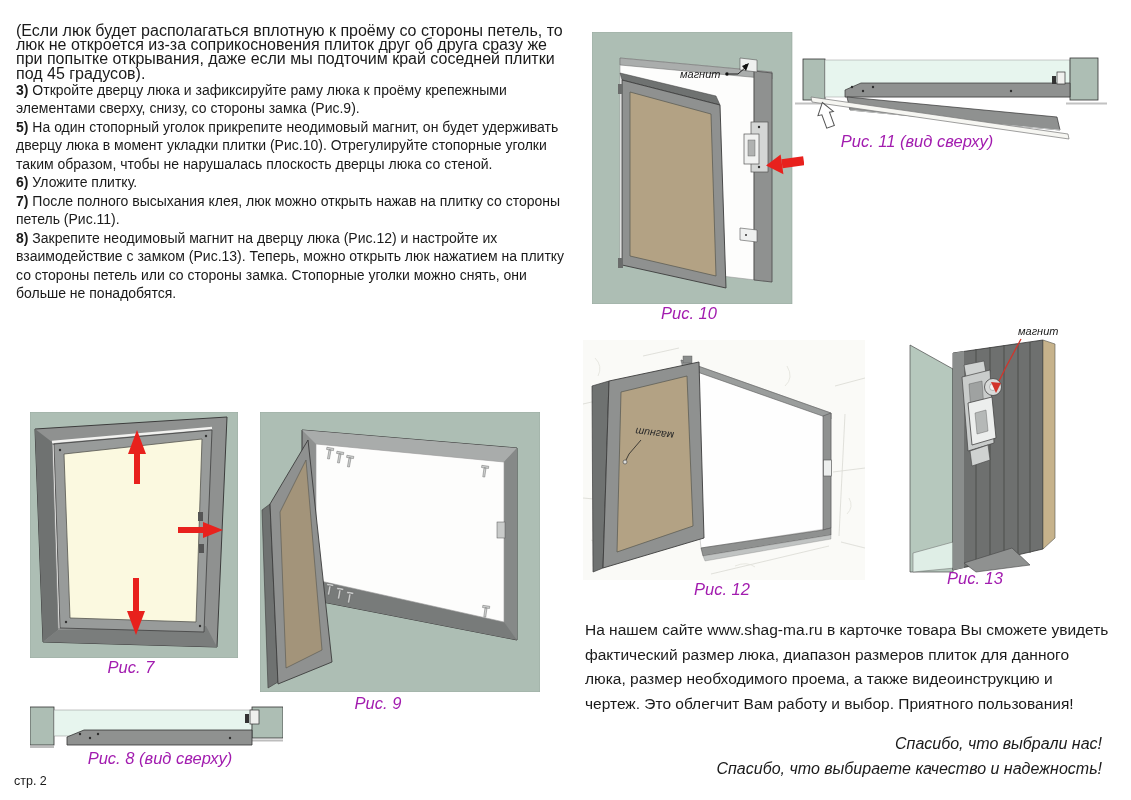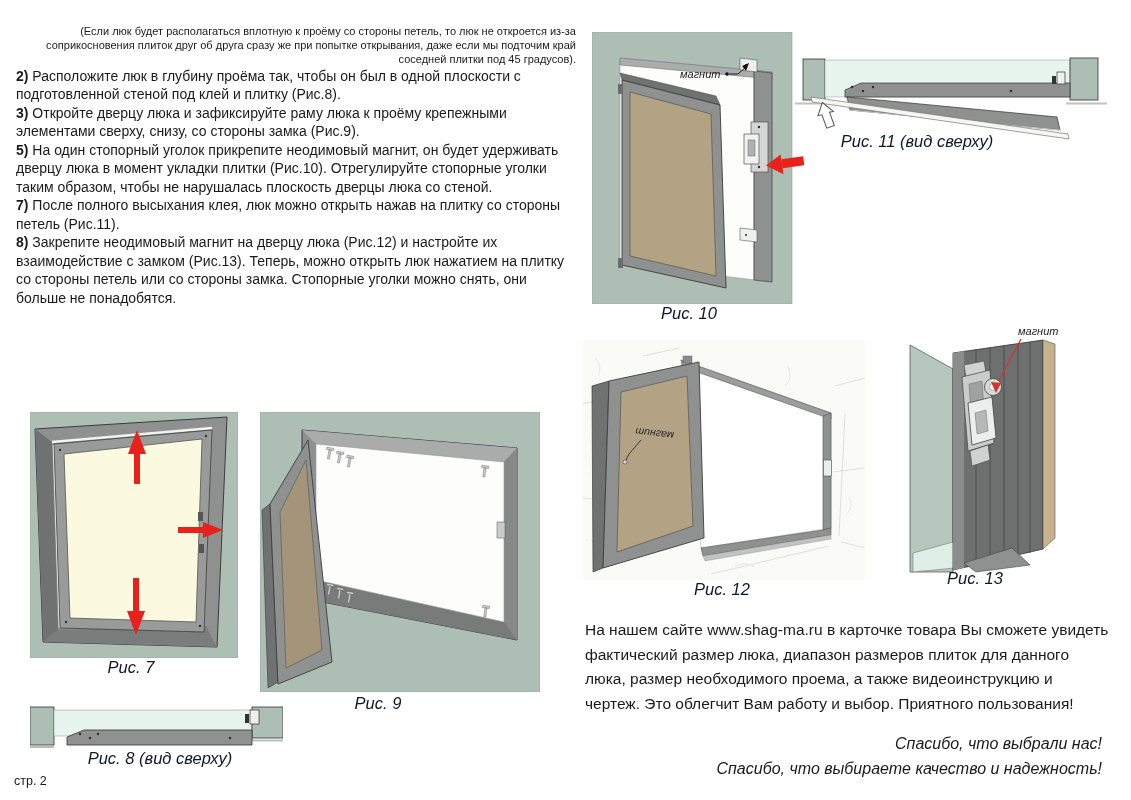--- a/index.html
+++ b/index.html
@@ -5,43 +5,43 @@
   html,body{margin:0;padding:0;background:#e8e8e8;}
   .page{
     position:relative;width:1131px;height:800px;background:#ffffff;
     font-family:"Liberation Sans",sans-serif;color:#1a1a1a;overflow:hidden;
   }
   .textcol{position:absolute;left:16px;top:24px;width:560px;}
   .heading{font-size:16px;font-weight:bold;margin:0 0 5px 0;}
   .heading .hnum{background:#c9c9c9;padding:0 4px 0 2px;margin-right:7px;}
   .step{margin:0;font-size:14px;line-height:18.5px;}
   .step b{font-weight:bold;}
-  .note{margin:0;font-size:11px;line-height:14.2px;text-align:right;}
+  .note{margin:0;font-size:16px;line-height:14.2px;}
   .fig{position:absolute;}
   .caption{
-    position:absolute;font-style:italic;font-size:16.5px;color:#0f172a;
+    position:absolute;font-style:italic;font-size:16.5px;color:#a21caf;
     white-space:nowrap;transform:translateX(-50%);
   }
   .website{position:absolute;left:585px;top:618px;width:524px;font-size:15.5px;line-height:24.5px;margin:0;}
   .thanks{position:absolute;left:585px;width:517px;text-align:right;font-style:italic;font-size:16px;margin:0;}
   .thanks1{top:735px;}
   .thanks2{top:760px;}
   .pagenum{position:absolute;left:14px;top:774px;font-size:12.5px;}
   svg text{font-family:"Liberation Sans",sans-serif;}
 </style>
 </head>
 <body>
 
 <div class="page">
 
   <div class="textcol">
     <p class="note">(Если люк будет располагаться вплотную к проёму со стороны петель, то люк не откроется из-за соприкосновения плиток друг об друга сразу же при попытке открывания, даже если мы подточим край соседней плитки под 45 градусов).</p>
-    <p class="step"><b>2)</b> <span>Расположите люк в глубину проёма так, чтобы он был в одной плоскости с подготовленной стеной под клей и плитку (Рис.8).</span></p>
     <p class="step"><b>3)</b> <span>Откройте дверцу люка и зафиксируйте раму люка к проёму крепежными элементами сверху, снизу, со стороны замка (Рис.9).</span></p>
     <p class="step"><b>5)</b> <span>На один стопорный уголок прикрепите неодимовый магнит, он будет удерживать дверцу люка в момент укладки плитки (Рис.10). Отрегулируйте стопорные уголки таким образом, чтобы не нарушалась плоскость дверцы люка со стеной.</span></p>
+    <p class="step"><b>6)</b> <span>Уложите плитку.</span></p>
     <p class="step"><b>7)</b> <span>После полного высыхания клея, люк можно открыть нажав на плитку со стороны петель (Рис.11).</span></p>
     <p class="step"><b>8)</b> <span>Закрепите неодимовый магнит на дверцу люка (Рис.12) и настройте их взаимодействие с замком (Рис.13). Теперь, можно открыть люк нажатием на плитку со стороны петель или со стороны замка. Стопорные уголки можно снять, они больше не понадобятся.</span></p>
   </div>
 
   <svg class="fig" style="left:30px;top:412px" width="208" height="246" viewBox="0 0 208 246">
     <rect width="208" height="246" fill="#adbeb4" stroke="#93a399" stroke-width="0.6"></rect>
     <polygon points="5,17 197,5 187,235 13,230" fill="#8f9190" stroke="#3c3c3c" stroke-width="1"></polygon>
     <polygon points="5,17 22,30 28,218 13,230" fill="#6f7271"></polygon>
     <polygon points="13,230 28,218 176,214 187,235" fill="#7a7d7c"></polygon>
     <polyline points="22,30 182,16" stroke="#f2f2f0" stroke-width="2.5" fill="none"></polyline>

